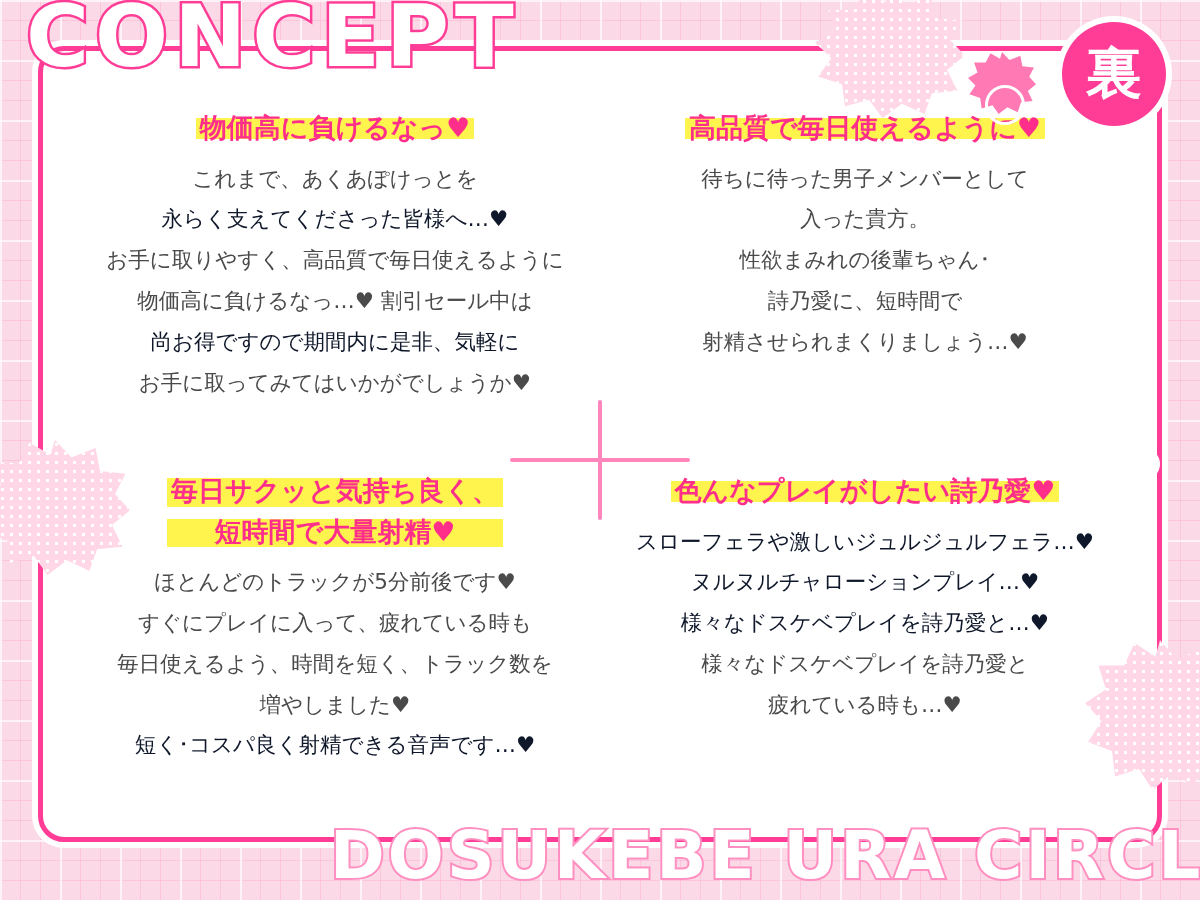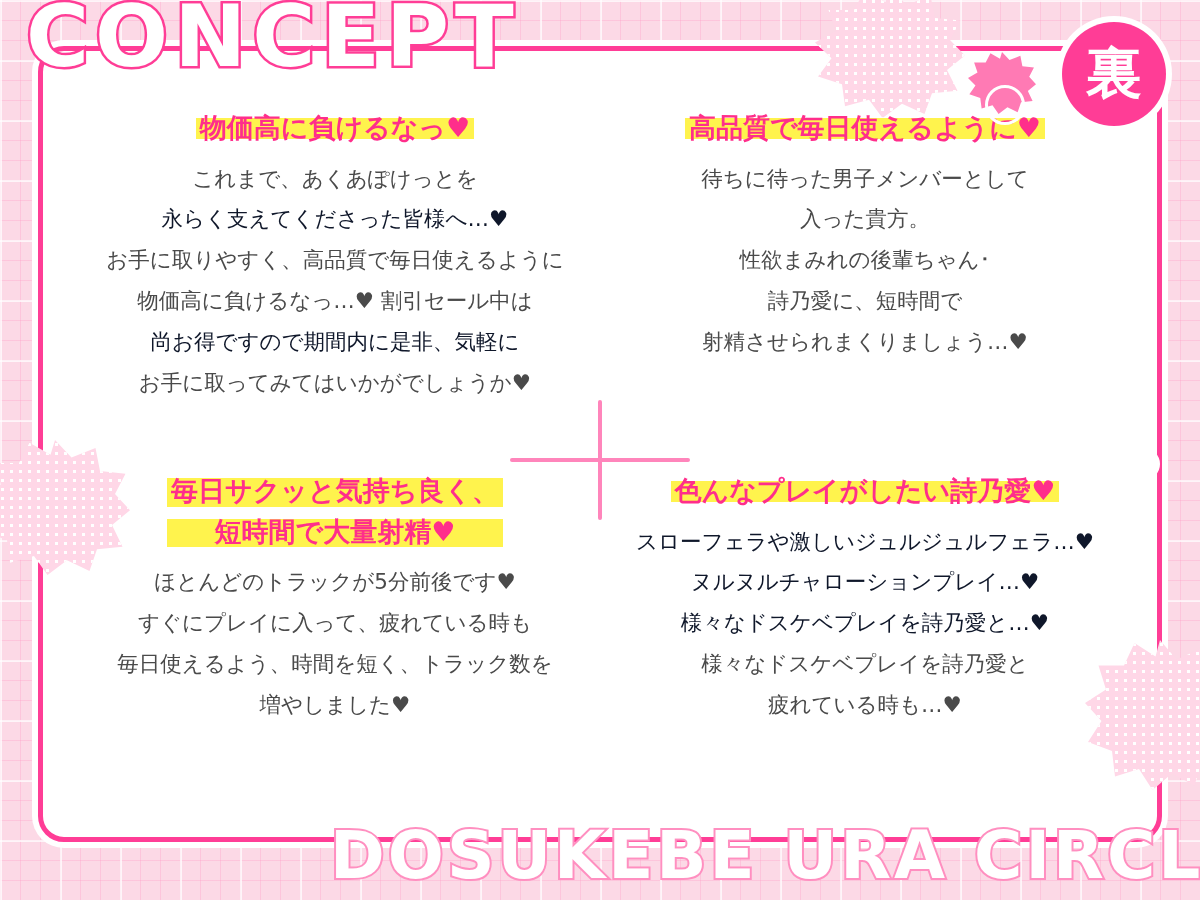--- a/index.html
+++ b/index.html
@@ -176,20 +176,21 @@
   <div class="cell r2">
     <div class="heading">
       <span class="hl line">毎日サクッと気持ち良く、</span>
       <span class="hl line">短時間で大量射精♥</span>
     </div>
     <div class="body">
       <span class="line">ほとんどのトラックが5分前後です♥</span>
       <span class="line">すぐにプレイに入って、疲れている時も</span>
       <span class="line">毎日使えるよう、時間を短く、トラック数を</span>
       <span class="line">増やしました♥</span>
+      <span class="line p">短く･コスパ良く射精できる音声です…♥</span>
     </div>
   </div>
 
   <div class="cell r2">
     <div class="heading">
       <span class="hl">色んなプレイがしたい詩乃愛♥</span>
     </div>
     <div class="body">
       <span class="line p">スローフェラや激しいジュルジュルフェラ…♥</span>
       <span class="line p">ヌルヌルチャローションプレイ…♥</span>

